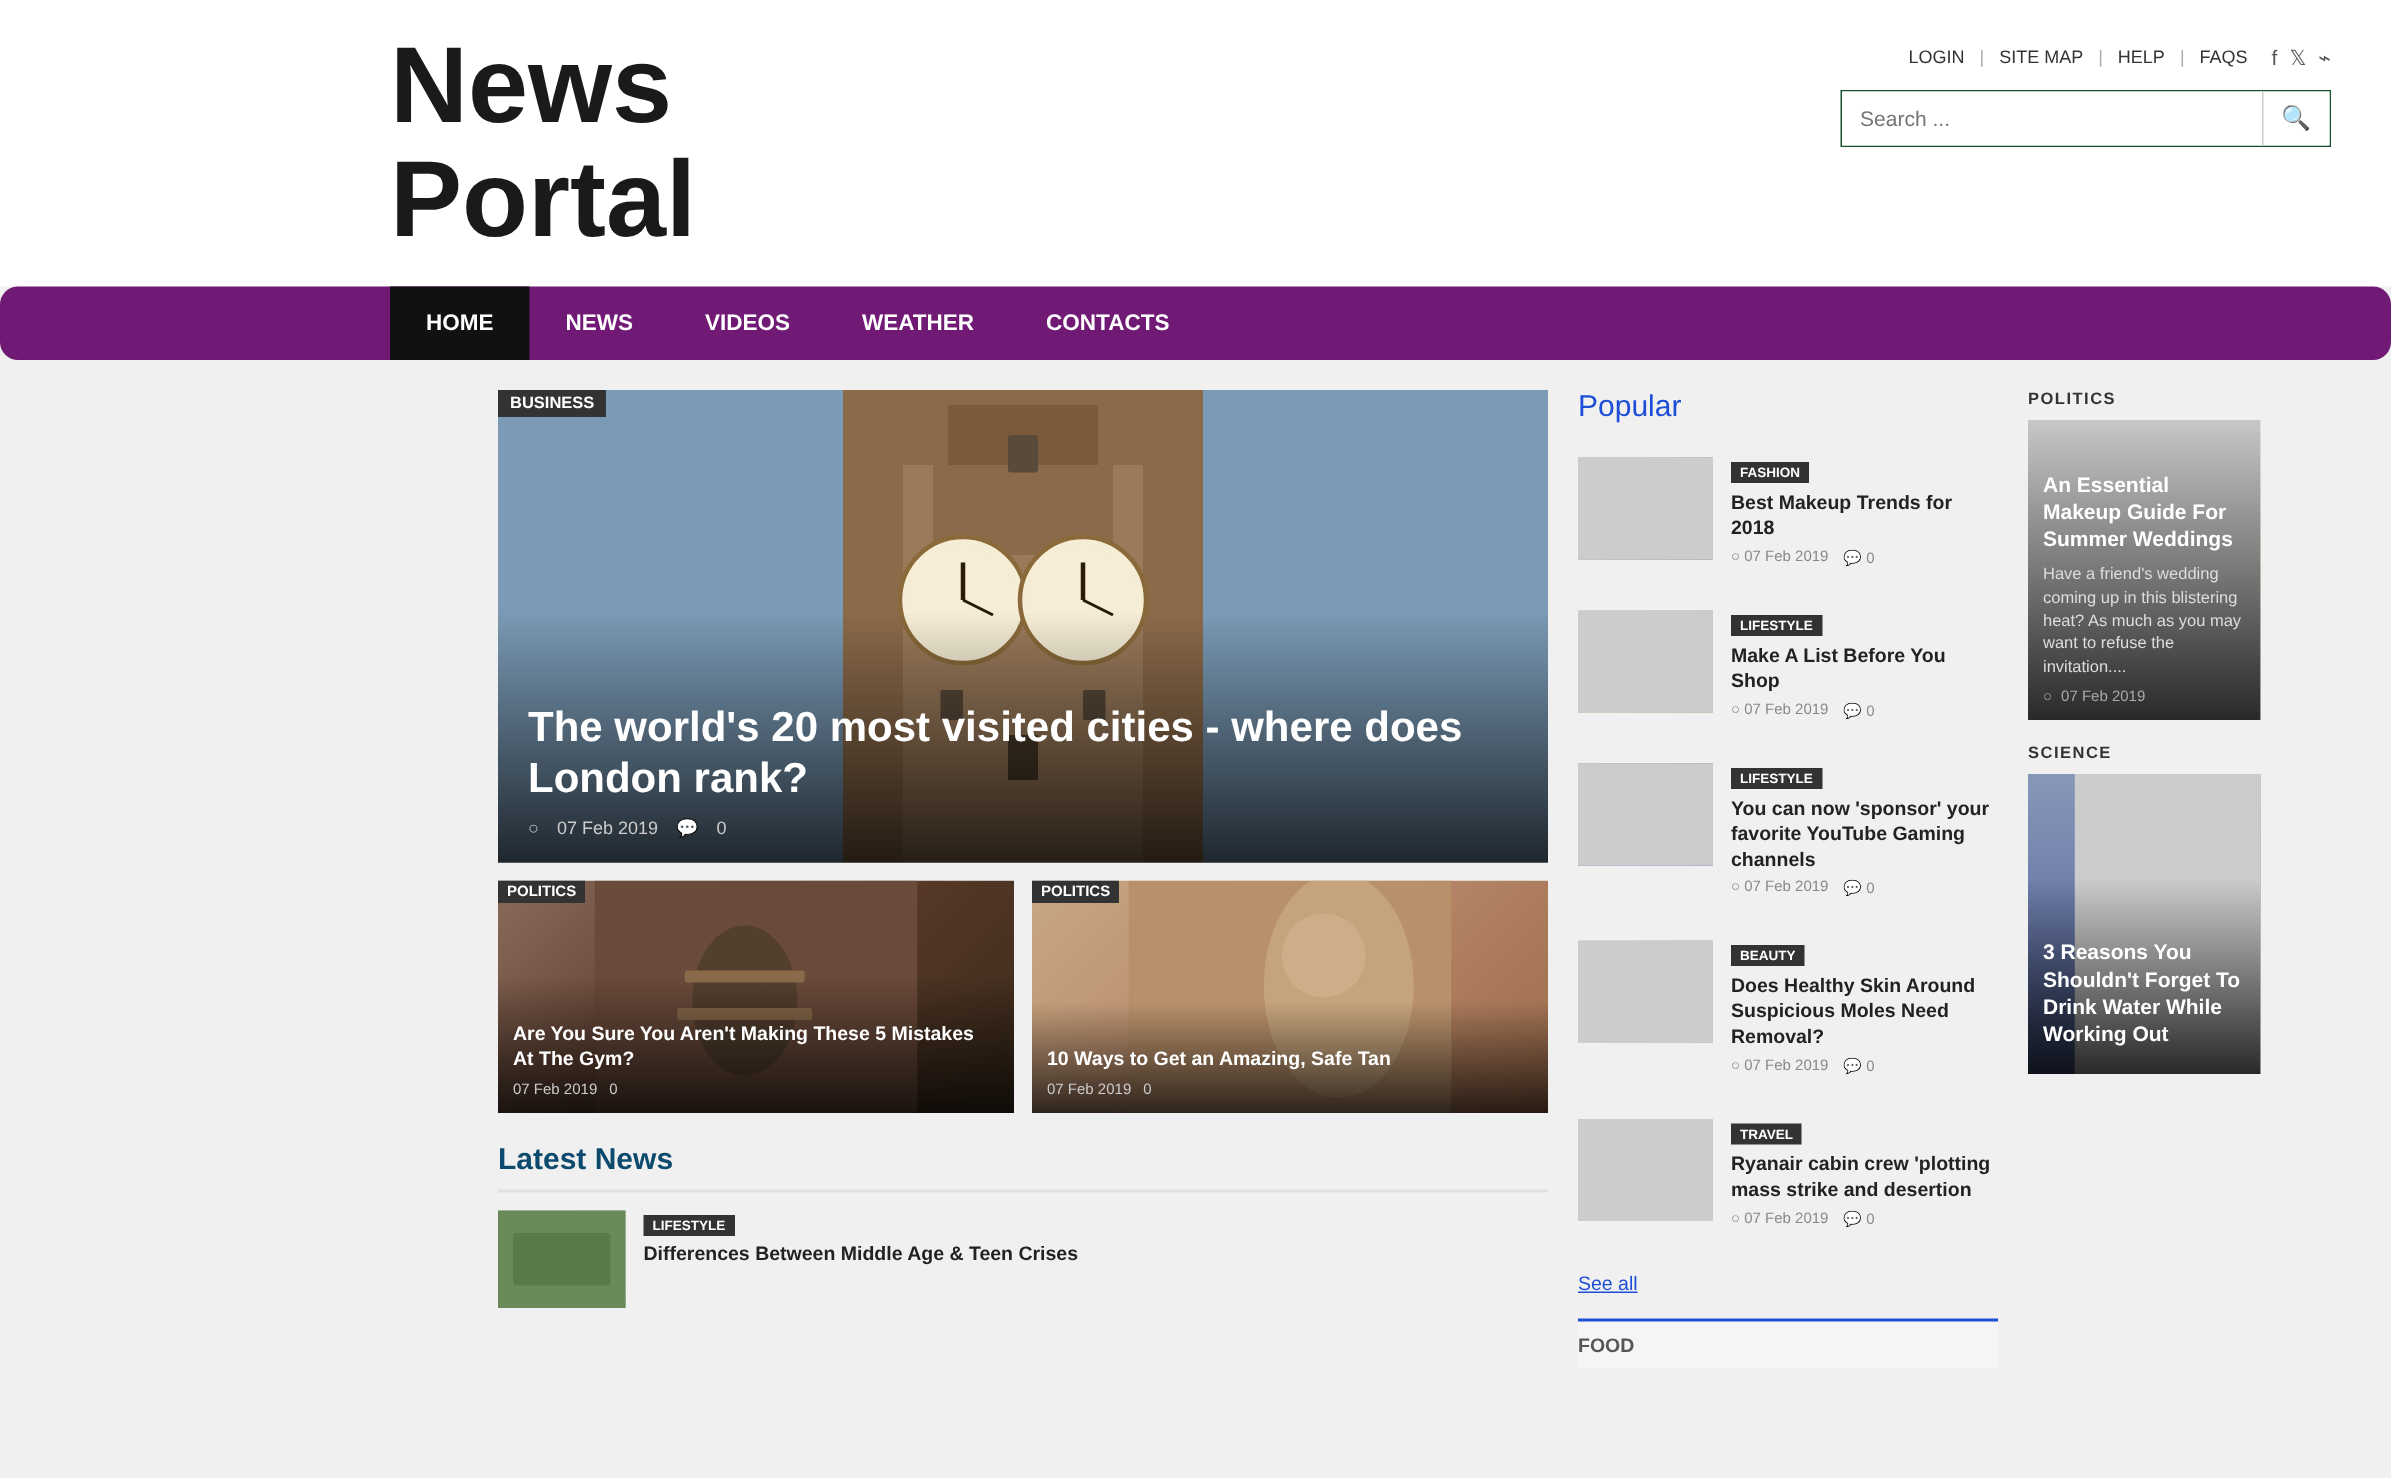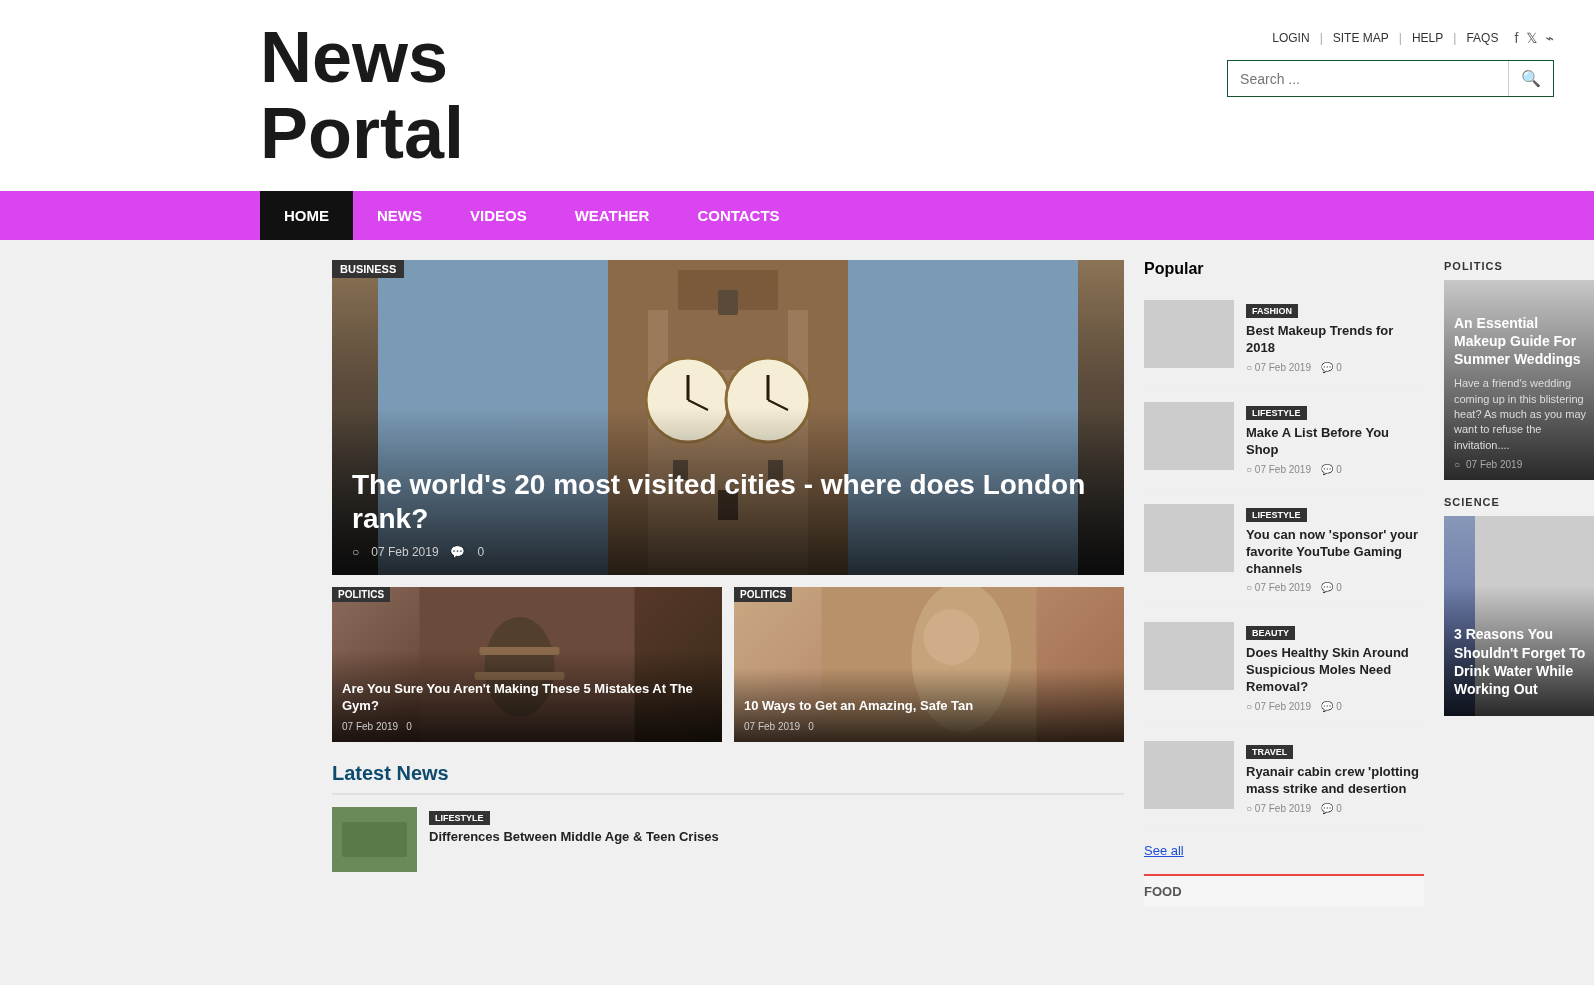--- a/index.html
+++ b/index.html
@@ -12,28 +12,28 @@
     .top-links { display: flex; align-items: center; gap: 10px; font-size: 12px; color: #333; margin-left: 48px; }
     .top-links span { cursor: pointer; }
     .top-links .sep { color: #aaa; }
     .top-links .social { display: flex; gap: 8px; margin-left: 6px; }
     .top-links .social a { color: #555; text-decoration: none; font-size: 14px; }
     .search-bar { display: flex; border: 1px solid #14532d; }
     .search-bar input { width: 280px; padding: 8px 12px; border: none; outline: none; font-size: 14px; color: #999; }
     .search-bar button { background: #fff; border: none; padding: 8px 12px; cursor: pointer; border-left: 1px solid #ccc; font-size: 16px; }
 
     
-    .nav { background: #d946ef; display: flex; padding-left: 260px; }
+    .nav { background: #701a75; display: flex; padding-left: 260px; border-radius: 12px; }
     .nav a { color: #fff; text-decoration: none; padding: 16px 24px; font-size: 15px; font-weight: 700; display: block; }
     .nav a:hover, .nav a.active { background: #444; }
     .nav a.active { background: #111; }
 
     
     .main-container { max-width: 1170px; margin: 0 auto; padding: 20px 0; display: flex; gap: 20px; }
-    .left-col { width: 792px; flex-shrink: 0; }
+    .left-col { width: 700px; flex-shrink: 0; }
     .mid-col { width: 280px; flex-shrink: 0; }
     .right-col { width: 155px; flex-shrink: 0; }
 
     
     .featured { position: relative; margin-bottom: 12px; }
     .featured-img { width: 100%; height: 315px; background: linear-gradient(180deg, #8b7355 0%, #5a4a3a 40%, #2d2d2d 100%); display: flex; align-items: center; justify-content: center; overflow: hidden; }
     .tower-svg { width: 100%; height: 100%; }
     .featured-overlay { position: absolute; bottom: 0; left: 0; right: 0; background: linear-gradient(transparent, rgba(0,0,0,0.75)); padding: 60px 20px 16px; }
     .featured-tag { background: #333; color: #fff; font-size: 11px; font-weight: 700; padding: 3px 8px; display: inline-block; margin-bottom: 8px; position: absolute; top: 0; left: 0; }
     .featured-title { color: #fff; font-size: 28px; font-weight: 700; line-height: 1.2; margin-bottom: 10px; }
@@ -53,36 +53,36 @@
     
     .section-title { font-size: 20px; font-weight: 700; color: #0c4a6e; margin-bottom: 12px; padding-bottom: 8px; border-bottom: 2px solid #e0e0e0; }
     .latest-item { display: flex; gap: 12px; margin-bottom: 14px; }
     .latest-thumb { width: 85px; height: 65px; flex-shrink: 0; }
     .latest-thumb.lifestyle { background: linear-gradient(135deg, #7a9a6a 0%, #4a7a4a 100%); }
     .latest-info { flex: 1; }
     .tag-badge { display: inline-block; background: #333; color: #fff; font-size: 9px; font-weight: 700; padding: 2px 6px; margin-bottom: 4px; }
     .latest-article-title { font-size: 13px; font-weight: 600; color: #222; line-height: 1.3; }
 
     
-    .popular-title { font-size: 16px; font-weight: 700; color: #000000; margin-bottom: 14px; padding-bottom: 8px; }
+    .popular-title { font-size: 20px; font-weight: 400; color: #1d4ed8; margin-bottom: 14px; padding-bottom: 8px; }
     .popular-item { display: flex; gap: 12px; margin-bottom: 14px; padding-bottom: 14px; border-bottom: 1px solid #eee; }
     .popular-thumb { width: 90px; height: 68px; flex-shrink: 0; }
     .popular-thumb.fashion { background: linear-gradient(135deg, #c8a8b8 0%, #8a6878 100%); }
     .popular-thumb.lifestyle1 { background: linear-gradient(135deg, #c8b898 0%, #a89878 100%); }
     .popular-thumb.lifestyle2 { background: linear-gradient(135deg, #8898a8 0%, #5878a8 100%); }
     .popular-thumb.beauty { background: linear-gradient(135deg, #d8c8b8 0%, #b89878 100%); }
     .popular-thumb.travel { background: linear-gradient(135deg, #b8c8a8 0%, #8a9868 100%); }
     .popular-info { flex: 1; }
     .popular-tag { display: inline-block; background: #333; color: #fff; font-size: 9px; font-weight: 700; padding: 2px 6px; margin-bottom: 5px; }
     .popular-article-title { font-size: 13px; font-weight: 600; color: #222; line-height: 1.3; margin-bottom: 5px; }
     .popular-meta { font-size: 10px; color: #888; display: flex; gap: 10px; }
     .see-all { font-size: 13px; color: #1d4ed8; cursor: pointer; margin-bottom: 16px; text-decoration: underline; }
 
     
-    .food-label { background: #f5f5f5; border-top: 2px solid #ef4444; padding: 8px 0; font-size: 13px; font-weight: 700; color: #555; margin-top: 4px; }
+    .food-label { background: #f5f5f5; border-top: 2px solid #1d4ed8; padding: 8px 0; font-size: 13px; font-weight: 700; color: #555; margin-top: 4px; }
 
     
     .right-sidebar-card { margin-bottom: 16px; }
     .sidebar-section-label { font-size: 11px; font-weight: 700; color: #333; letter-spacing: 1px; margin-bottom: 8px; text-transform: uppercase; }
     .sidebar-img { width: 155px; height: 200px; position: relative; overflow: hidden; margin-bottom: 0; }
     .sidebar-img.politics-img { background: linear-gradient(180deg, #e8d8c8 0%, #c8a888 40%, #a88868 100%); }
     .sidebar-img.science-img { background: linear-gradient(180deg, #8898b8 0%, #6878a8 50%, #485888 100%); padding-left: 31px; }
     .sidebar-img-overlay { position: absolute; bottom: 0; left: 0; right: 0; background: linear-gradient(transparent, rgba(0,0,0,0.8)); padding: 40px 10px 10px; }
     .sidebar-article-title { color: #fff; font-size: 14px; font-weight: 700; line-height: 1.3; margin-bottom: 8px; }
     .sidebar-excerpt { color: #ddd; font-size: 11px; line-height: 1.4; margin-bottom: 6px; }

